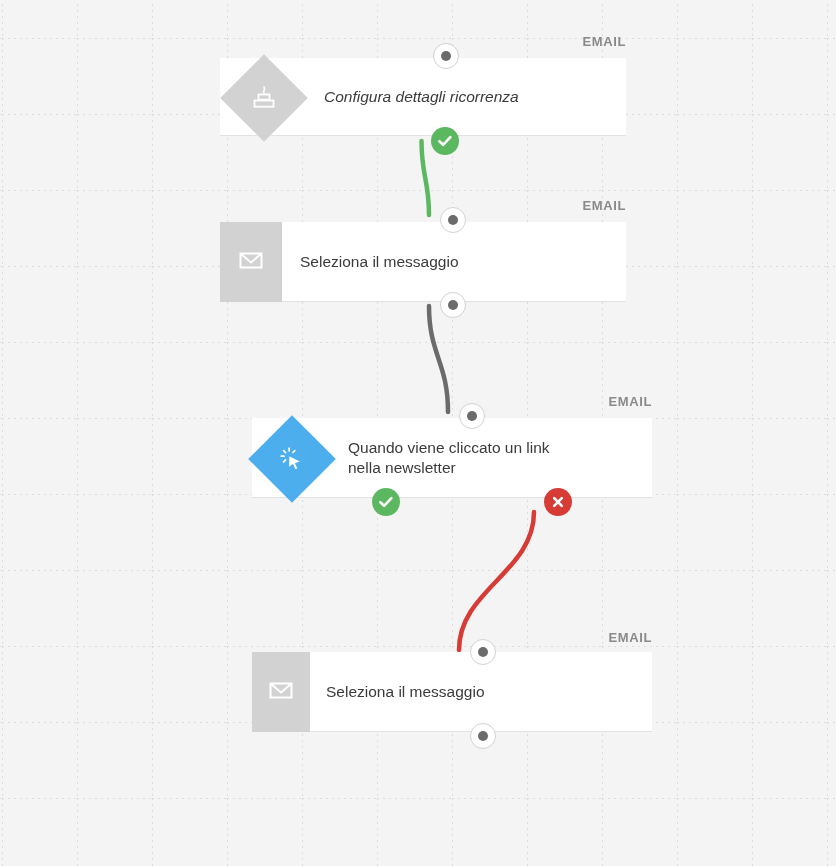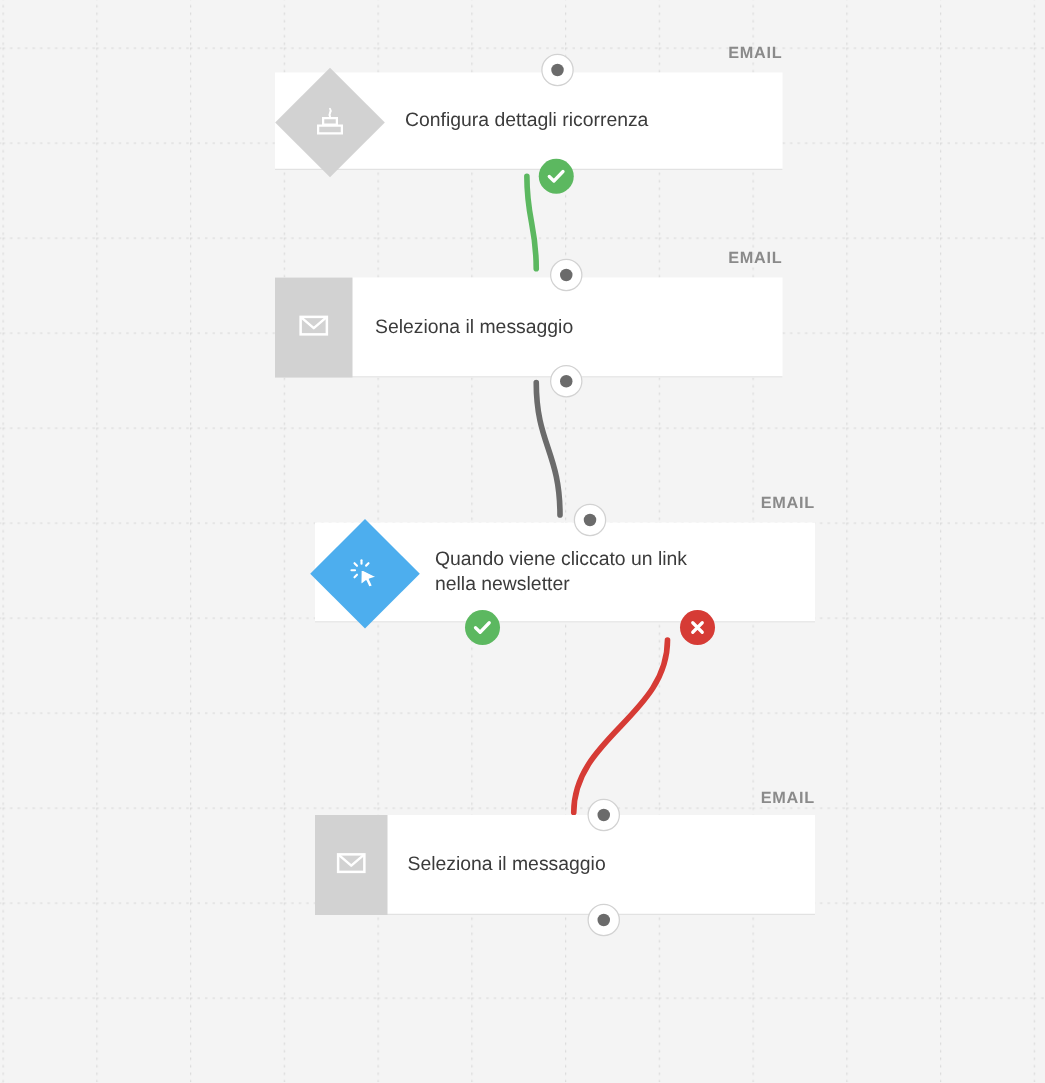--- a/index.html
+++ b/index.html
@@ -153,21 +153,21 @@
     <path d="M429 306 C 429 355, 448 362, 448 412" fill="none" stroke="#6b6b6b" stroke-width="4.5" stroke-linecap="round"></path>
 
     <path d="M534 512 C 534 572, 459 590, 459 650" fill="none" stroke="#d63b35" stroke-width="4.5" stroke-linecap="round"></path>
   </svg>
 
   <div class="node">
 
     <div class="node-label" style="left:452px; top:34px; width:150px;">EMAIL</div>
 
     <div class="node-card" style="left:196px; top:58px; width:406px; height:78px;">
-      <div class="node-title" style="margin-left:104px;">Configura dettagli ricorrenza</div>
+      <div class="node-title" style="margin-left:104px;font-style:italic;">Configura dettagli ricorrenza</div>
     </div>
 
     <div class="diamond" style="left:209px; top:67px; background:#d2d2d2;">
       <span class="glyph">
         <svg width="30" height="30" viewBox="0 0 30 30" aria-hidden="true">
           <path d="M15 4 C 17 6.5, 13.4 7.4, 15 10.2" fill="none" stroke="#ffffff" stroke-width="1.6" stroke-linecap="round"></path>
           <rect x="9.5" y="11.5" width="11" height="5.2" fill="none" stroke="#ffffff" stroke-width="1.8"></rect>
           <rect x="5.5" y="17.5" width="19" height="6.2" fill="none" stroke="#ffffff" stroke-width="1.8"></rect>
         </svg>
       </span>

